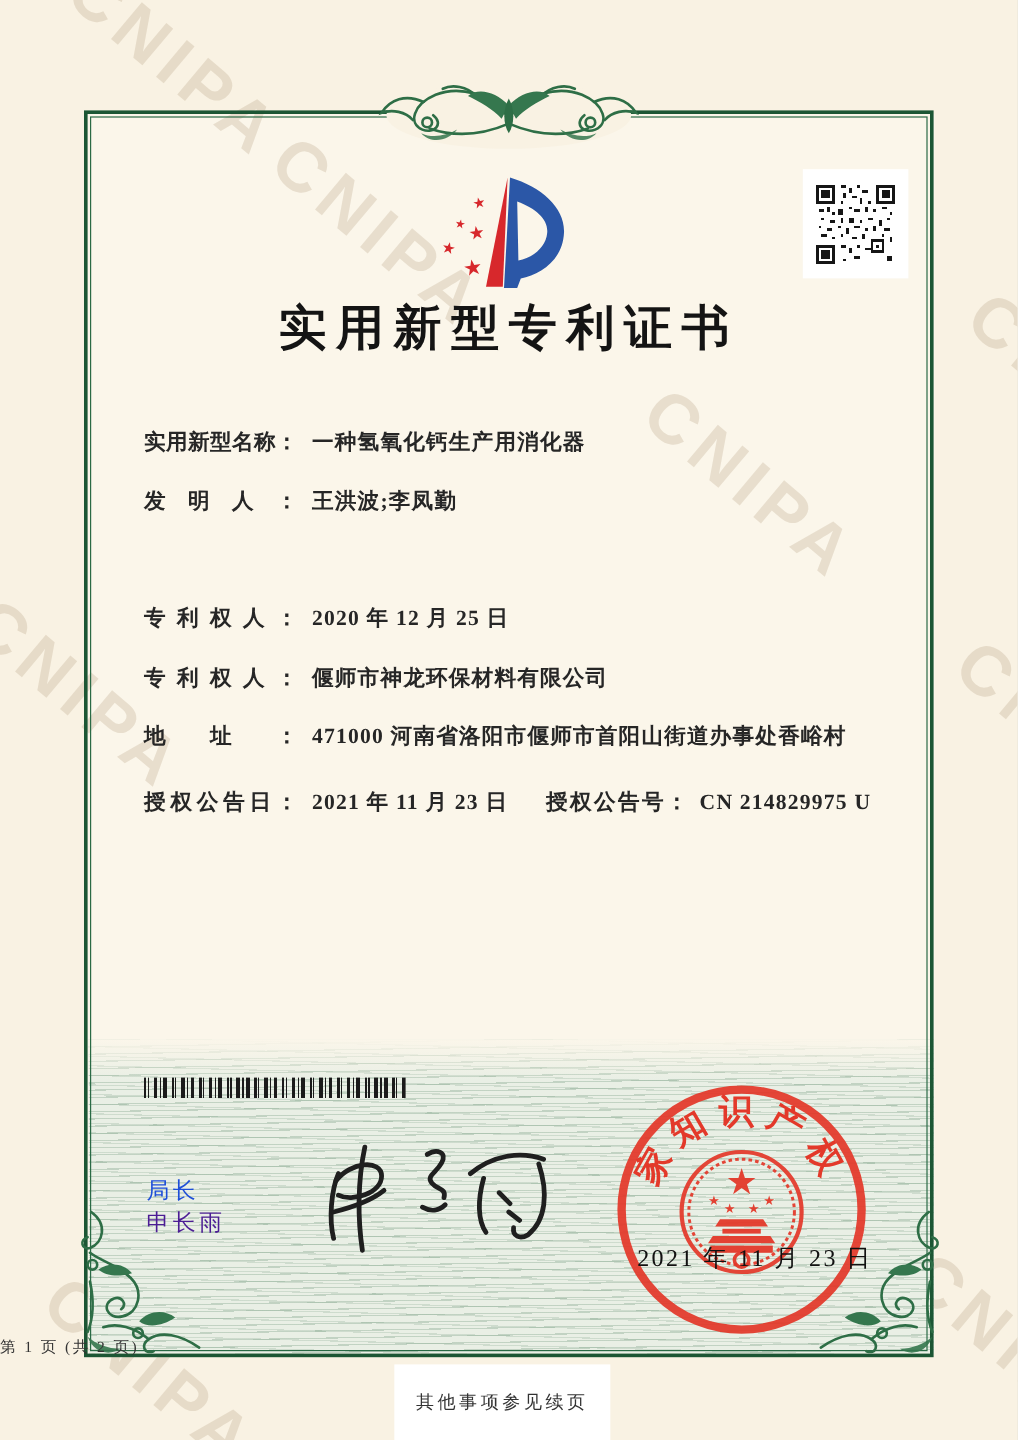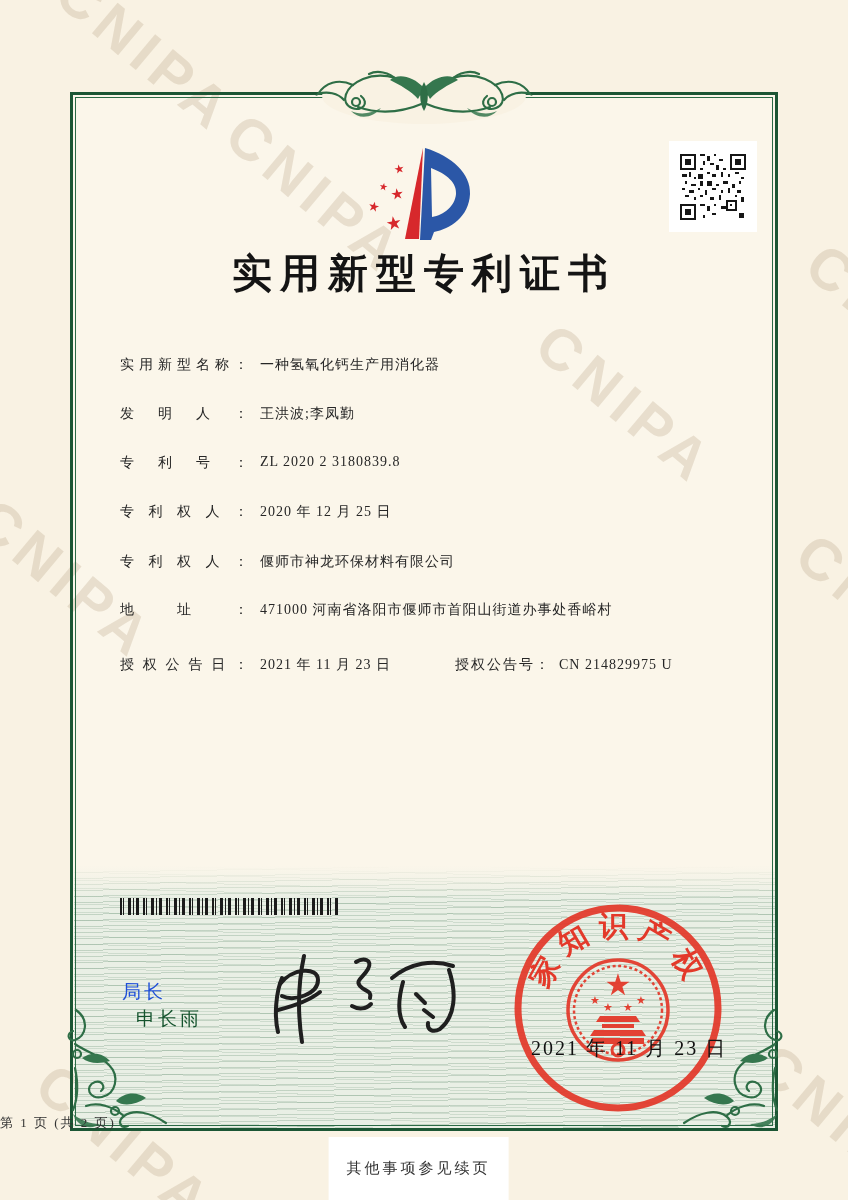--- a/index.html
+++ b/index.html
@@ -36,39 +36,39 @@
   .orn { position:absolute; z-index:4; pointer-events:none; }
   .flourish-top { left:299px; top:58px; }
   .flourish-br  { left:680px; top:1008px; }
   .flourish-bl  { left:58px;  top:1008px; transform:scaleX(-1); }
   
   .z { position:absolute; z-index:5; }
   .cert-no { left:118px; top:150px; font-size:20px; letter-spacing:2px; color:#2b2b2b; }
   .logo { left:354px; top:136px; }
   .qr-patch { left:669px; top:141px; width:88px; height:91px; background:#fff; display:flex; align-items:center; justify-content:center; }
   .title { left:0; top:246px; width:100%; text-align:center; font-size:40px; font-weight:bold; letter-spacing:8px; color:#141414; }
-  .frow { left:120px; width:660px; font-size:14px; color:#262626; }
+  .frow { left:120px; width:660px; font-size:18px; color:#262626;font-weight:bold; }
   .flabel { display:inline-block; width:128px; text-align:justify; text-align-last:justify; vertical-align:top; }
   .fvalue { margin-left:12px; letter-spacing:1px; }
   .grant2 { position:absolute; left:335px; top:0; white-space:nowrap; }
   .grant2 .glabel { letter-spacing:2px;margin-top:24px; }
   .grant2 .gvalue { margin-left:8px; letter-spacing:1px; }
   .body-text { left:99px; top:698px; width:652px; font-size:17px; line-height:26px; text-align:justify; color:#242424; }
   .body-text p { text-indent:2em; }
   .barcode {
     left:120px; top:898px; width:218px; height:17px; z-index:6;
     background:repeating-linear-gradient(90deg,
       #1b1b1b 0 2px, transparent 2px 3px,
       #1b1b1b 3px 4px, transparent 4px 8px,
       #1b1b1b 8px 11px, transparent 11px 13px,
       #1b1b1b 13px 14px, transparent 14px 16px,
       #1b1b1b 16px 19px, transparent 19px 23px);
   }
   .signer-title { left:122px; top:979px; font-size:19px; letter-spacing:3px; color:#1d4ed8; z-index:6; }
-  .signer-name  { left:136px; top:1006px; font-size:19px; letter-spacing:3px; color:#14532d; z-index:6; }
+  .signer-name  { left:122px; top:1006px; font-size:19px; letter-spacing:3px; color:#4c1d95; z-index:6; }
   .signature { left:252px; top:920px; z-index:6; }
   .seal { left:508px; top:898px; z-index:6; }
   .seal-date { left:531px; top:1035px; font-size:20px; letter-spacing:2px; color:#111; z-index:7; white-space:nowrap; }
   .page-num { left:0; top:1114px; width:100%; font-size:13px; letter-spacing:2px; color:#333; z-index:6; }
   .note-box {
     left:50%; top:1137px; transform:translateX(-53%);
     background:#ffffff; padding:22px 18px; font-size:15px; letter-spacing:3px; color:#333; z-index:6;
   }
 </style>
 </head>
@@ -221,23 +221,20 @@
   </div>
 
   <div class="z title">实用新型专利证书</div>
 
   <div class="z frow" style="top:356px">
     <span class="flabel">实用新型名称：</span><span class="fvalue">一种氢氧化钙生产用消化器</span>
   </div>
   <div class="z frow" style="top:405px">
     <span class="flabel">发明人：</span><span class="fvalue">王洪波;李凤勤</span>
   </div>
-  <div class="z frow" style="top:454px">
-    <span class="flabel">专利号：</span><span class="fvalue">ZL 2020 2 3180839.8</span>
-  </div>
   <div class="z frow" style="top:503px">
     <span class="flabel">专利权人：</span><span class="fvalue">2020 年 12 月 25 日</span>
   </div>
   <div class="z frow" style="top:553px">
     <span class="flabel">专利权人：</span><span class="fvalue">偃师市神龙环保材料有限公司</span>
   </div>
   <div class="z frow" style="top:601px">
     <span class="flabel">地址：</span><span class="fvalue">471000 河南省洛阳市偃师市首阳山街道办事处香峪村</span>
   </div>
   <div class="z frow" style="top:656px">

